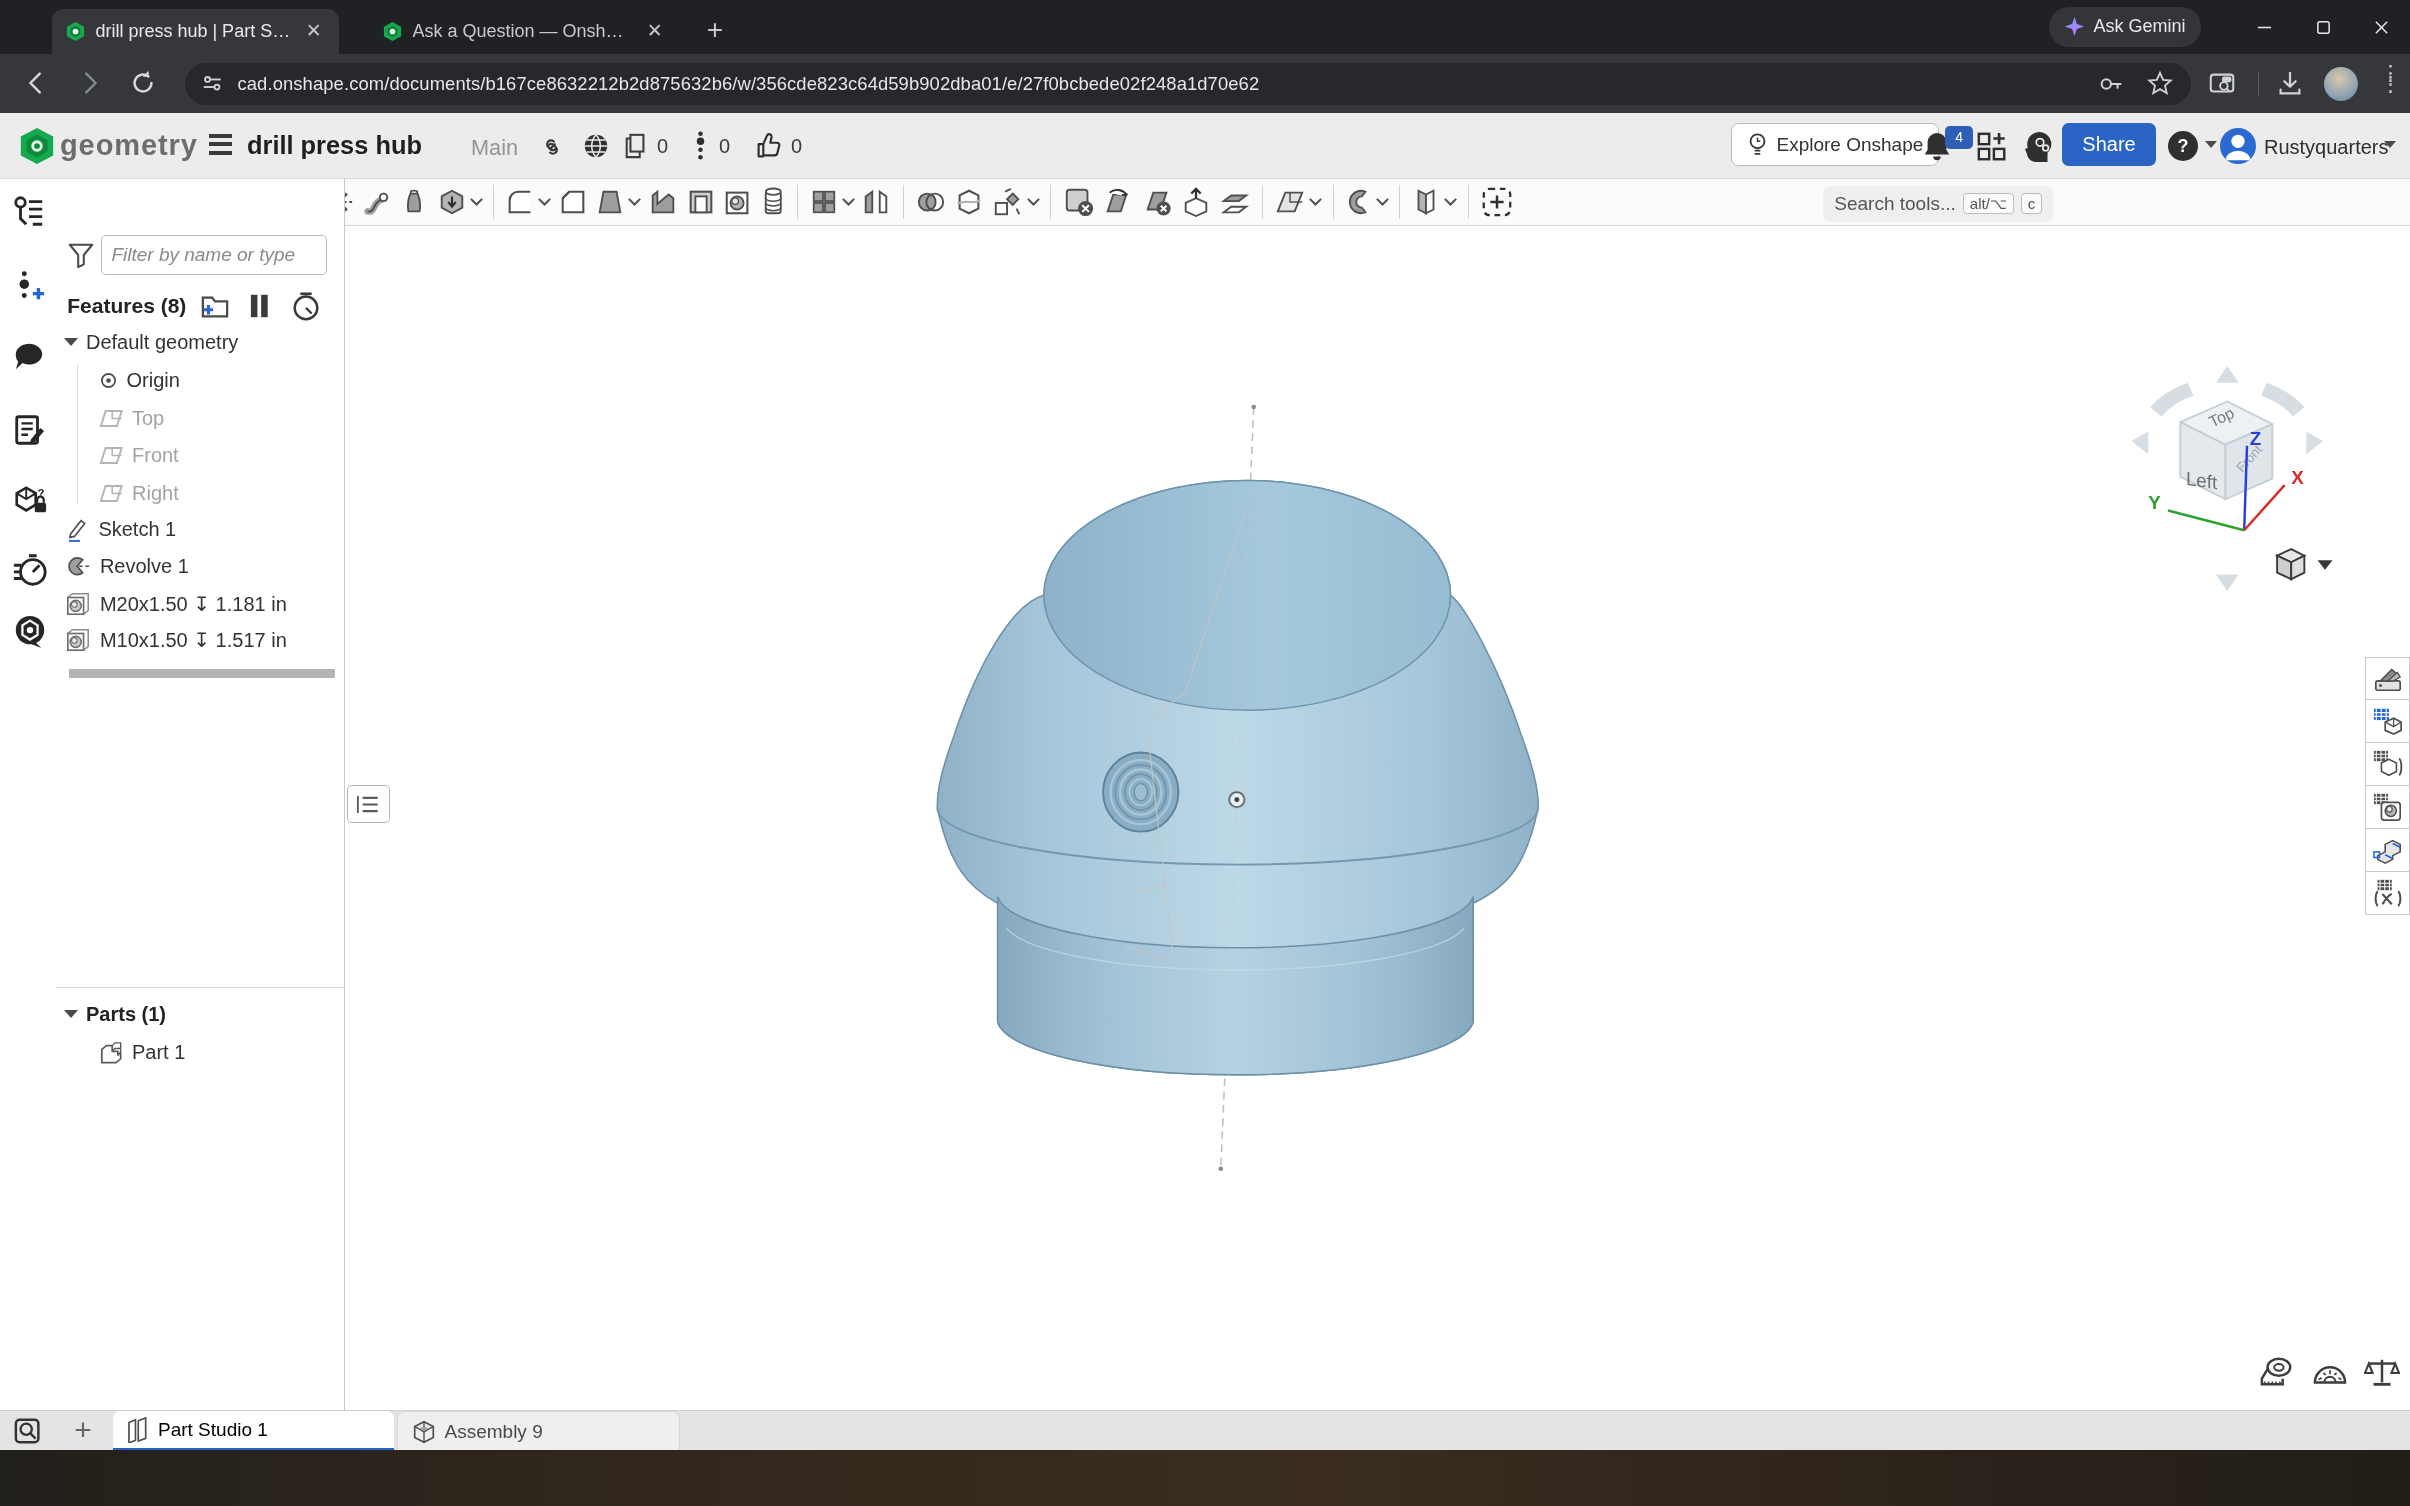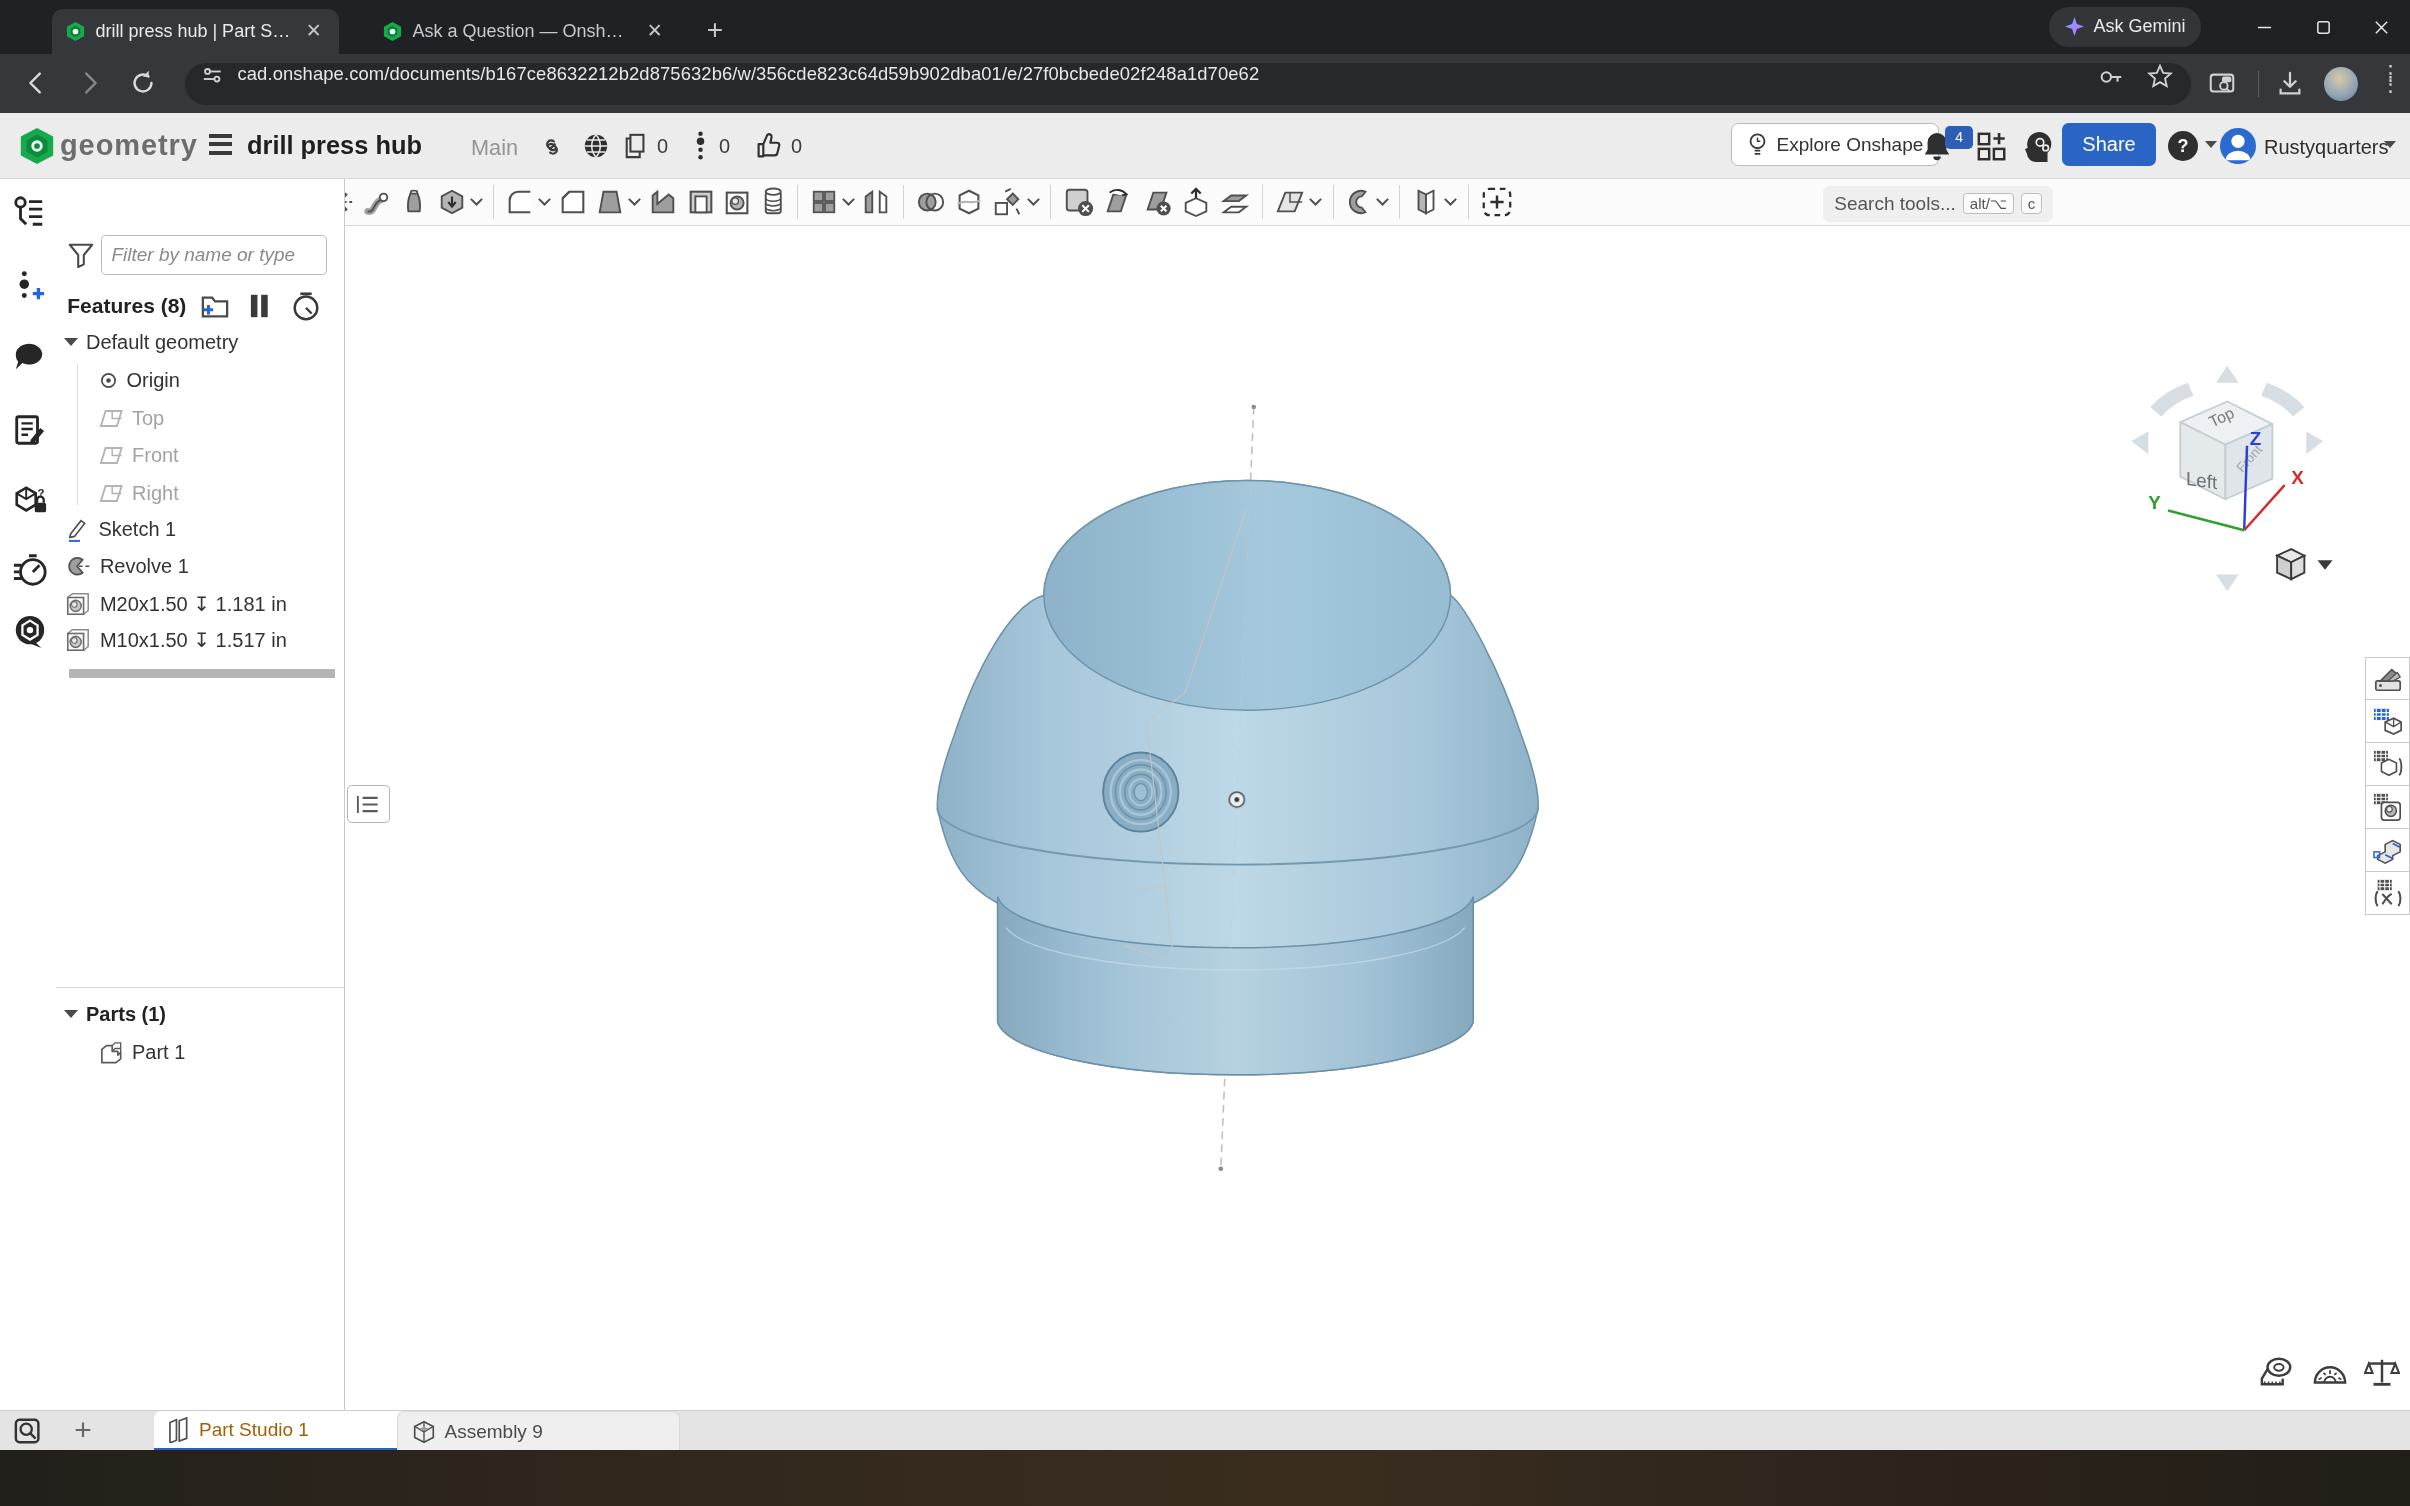--- a/index.html
+++ b/index.html
@@ -14,21 +14,21 @@
   .btab.inactive{color:#c7c9cc;}
   .btab .ttl{font-size:18px;white-space:nowrap;overflow:hidden;text-overflow:ellipsis;flex:1;margin:0 9.4px;}
   .tclose{font-size:19px;color:#c3c5c8;width:24.5px;height:24.5px;border-radius:12.2px;text-align:center;line-height:24.5px;}
   .newtab{position:absolute;left:699px;top:15px;width:32px;height:32px;color:#c7c9cc;font-size:28px;line-height:30px;text-align:center;border-radius:16px;}
   .gemini{position:absolute;left:2049px;top:6.6px;height:40px;background:#333539;border-radius:20px;display:flex;align-items:center;padding:0 15px;color:#e9eaec;font-size:18px;gap:8.5px;}
   .winctl{position:absolute;top:0;height:54px;width:58px;display:flex;align-items:center;justify-content:center;color:#e4e6e8;font-size:19px;}
 
   
   .urlrow{position:absolute;left:0;top:54px;width:2411px;height:59px;background:#36373a;}
   .navic{position:absolute;top:14px;width:30px;height:30px;}
-  .omni{position:absolute;left:185px;top:8.5px;width:2006px;height:42px;border-radius:21.7px;background:#27282b;display:flex;}
+  .omni{position:absolute;left:185px;top:8.5px;width:2006px;height:42px;border-radius:21.7px;background:#27282b;display:flex;align-items:center;}
   .omni .url{color:#e6e7e9;font-size:18.4px;white-space:nowrap;flex:1;letter-spacing:0.1px;}
 
   
   .osheader{position:absolute;left:0;top:113px;width:2411px;height:66px;background:#ececec;border-bottom:0.9px solid #d8d8d8;box-sizing:border-box;}
   .brandword{position:absolute;left:60px;top:16px;font-size:29px;font-weight:600;color:#6d6d6d;letter-spacing:0.9px;}
   .docttl{position:absolute;left:247px;top:18px;font-size:25.4px;font-weight:700;color:#1f1f1f;}
   .branch{position:absolute;left:471px;top:21.7px;font-size:21.7px;color:#939393;}
   .hcount{position:absolute;top:21.7px;font-size:20px;color:#3c3c3c;}
   .explore{position:absolute;left:1731px;top:10.4px;height:43px;background:#fff;border:0.9px solid #b9b9b9;border-radius:7.5px;display:flex;align-items:center;padding:0 15px;gap:8.5px;font-size:19px;color:#333;box-sizing:border-box;}
   .bellbadge{position:absolute;left:1945px;top:13px;min-width:22.6px;height:22.6px;background:#2e5eb5;color:#fff;border-radius:4.7px;font-size:14px;text-align:center;line-height:22.6px;padding:0 2.8px;z-index:2;}
@@ -69,21 +69,21 @@
   .viewport{position:absolute;left:347px;top:226px;width:2064px;height:1184px;background:#fff;overflow:hidden;}
   .vcwrap{position:absolute;left:1775px;top:132px;width:235px;height:259px;}
   .rightrail{position:absolute;right:0;top:431px;width:46px;background:#fff;}
   .rrcell{width:45px;height:43px;border:0.9px solid #c9c9c9;border-top:none;box-sizing:border-box;display:flex;align-items:center;justify-content:center;background:#fff;}
   .rrcell:first-child{border-top:0.9px solid #c9c9c9;}
   .measure{position:absolute;left:1911px;top:1130px;display:flex;gap:15px;align-items:center;}
 
   
   .dtabs{position:absolute;left:0;top:1410px;width:2411px;height:40px;background:#e4e4e4;border-top:0.9px solid #cfcfcf;box-sizing:border-box;}
   .dtab{position:absolute;top:0;height:40px;display:flex;align-items:center;gap:7.5px;padding:0 13px;font-size:19px;box-sizing:border-box;}
-  .dtab.active{left:113px;width:281px;background:#fff;color:#a16207;border-radius:7.5px 7.5px 0 0;border-bottom:3.8px solid #2563c0;margin-left:41px;}
+  .dtab.active{left:113px;width:281px;background:#fff;color:#000000;border-radius:7.5px 7.5px 0 0;border-bottom:3.8px solid #2563c0;}
   .dtab.inactive{left:397px;width:283px;background:#efefef;color:#4a4a4a;border:0.9px solid #d8d8d8;border-bottom:none;border-radius:7.5px 7.5px 0 0;}
   .dplus{position:absolute;left:66px;top:1.9px;font-size:30px;color:#666;width:34px;text-align:center;}
 
   
   .taskbar{position:absolute;left:0;top:1450px;width:2411px;height:56px;background:linear-gradient(90deg,#22201b,#33281d 30%,#3a2d20 55%,#2c231b 80%,#211e18);}
 </style>
 </head>
 <body>
 
 <div id="app">

